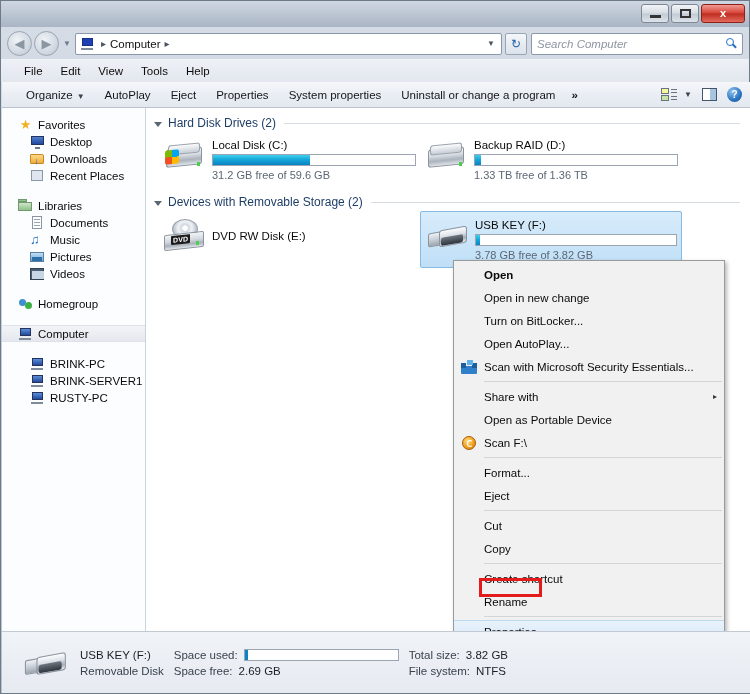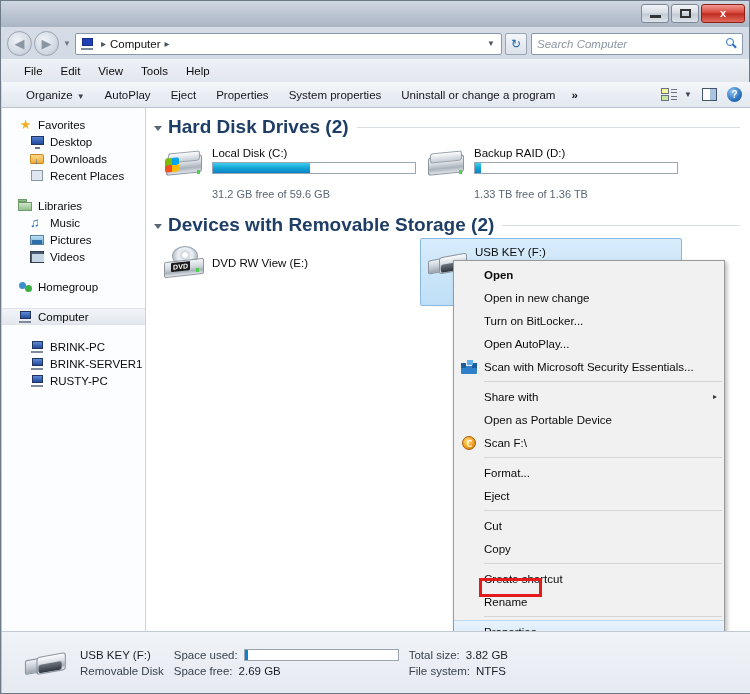--- a/index.html
+++ b/index.html
@@ -132,34 +132,34 @@
   .ic-vid .film:before { content:''; position:absolute; left:1px; top:2px; width:12px; height:8px; background:#c7d6e4; }
   .ic-home .a { position:absolute; left:1px; top:2px; width:7px; height:7px; border-radius:50%; background:#3f8fd0; }
   .ic-home .b { position:absolute; left:7px; top:5px; width:7px; height:7px; border-radius:50%; background:#3cb043; }
   .ic-net .g { position:absolute; left:1px; top:1px; width:12px; height:12px; border-radius:50%; background: radial-gradient(circle at 35% 30%, #9fd4f5, #2f7fbf); border:1px solid #1d5c91; }
   .ic-pc .scr { position:absolute; left:2px; top:1px; width:11px; height:8px; background:linear-gradient(180deg,#5b8ed8,#24499b); border:1px solid #22345e; }
   .ic-pc .bs { position:absolute; left:1px; bottom:1px; width:12px; height:2px; background:#7f8b9a; }
   
   #mainpane { flex:1; background:#fff; position:relative; overflow:hidden; }
   .grouphdr { display:flex; align-items:center; padding: 8px 10px 2px 8px; }
   .grouphdr .tri { width:0; height:0; border-left:4px solid transparent; border-right:4px solid transparent; border-top:5px solid #5a6875; margin-right:6px; margin-top:2px; }
-  .grouphdr .gtitle { font-size:19px; color:#1f3e66; white-space:nowrap;font-weight:bold; }
+  .grouphdr .gtitle { font-size:12px; color:#1f3e66; white-space:nowrap; }
   .grouphdr .gline { flex:1; height:1px; background:#d8dde4; margin-left:8px; }
   .tilerow { display:flex; padding-left: 12px; }
   .tile { width: 262px; display:flex; padding: 6px 4px 6px 4px; align-items:flex-start; }
   .tile.selected {
     background: linear-gradient(180deg,#d8ecfb,#bfdff7);
     border:1px solid #86b9e4; border-radius:2px;
   }
   .drvicon { width: 44px; height: 38px; flex:none; margin-right: 6px; position:relative; }
   .tilebody { flex:1; padding-top:1px; }
   .drvname { font-size:11.5px; color:#0a0a0a; margin-bottom:3px; white-space:nowrap; }
   .capbar { width: 100%; height: 12px; background:#fff; border:1px solid #9aa5b1; position:relative; }
   .capfill { position:absolute; left:0; top:0; bottom:0; background: linear-gradient(180deg,#3fd0ef 0%, #16a8d8 45%, #0b83c4 100%); }
-  .drvinfo { font-size:11px; color:#5c6773; margin-top:14px; white-space:nowrap; }
+  .drvinfo { font-size:11px; color:#5c6773; margin-top:3px; white-space:nowrap; }
   .tile.dvd .drvname { padding-top: 12px; font-size:11.5px; }
   
   .hdd .body { position:absolute; left:4px; top:10px; width:36px; height:18px; border-radius:3px;
     background: linear-gradient(180deg,#f4f6f8 0%, #d6dbe1 40%, #aab2bb 70%, #dfe4e9 100%);
     border:1px solid #8c949e; transform: skewY(-6deg); }
   .hdd .top { position:absolute; left:6px; top:6px; width:32px; height:10px; border-radius:3px;
     background: linear-gradient(180deg,#fbfcfd,#c8ced6); border:1px solid #9aa2ab; transform: skewY(-6deg); }
   .hdd .led { position:absolute; right:6px; bottom:10px; width:3px; height:4px; background:#4ad04a; }
   .hdd .winlogo { position:absolute; left:3px; top:12px; width:14px; height:14px;
     background: conic-gradient(from 180deg at 50% 50%, #f25022 0 25%, #7fba00 0 50%, #00a4ef 0 75%, #ffb900 0 100%);
@@ -343,20 +343,29 @@
       <div class="navgap"></div>
 
       <div class="navrow lvl0">
         <span class="navicon ic-lib">
             <span class="t"></span>
             <span class="f"></span>
           </span>
         <span class="navlabel">Libraries</span>
       </div>
       <div class="navrow lvl1">
+        <span class="navicon ic-doc">
+            <span class="p"></span>
+            <span class="l" style="top:3px;"></span>
+            <span class="l" style="top:6px;"></span>
+            <span class="l" style="top:9px;"></span>
+          </span>
+        <span class="navlabel">Documents</span>
+      </div>
+      <div class="navrow lvl1">
         <span class="navicon ic-music">♫</span>
         <span class="navlabel">Music</span>
       </div>
       <div class="navrow lvl1">
         <span class="navicon ic-pic">
             <span class="p"></span>
             <span class="m"></span>
           </span>
         <span class="navlabel">Pictures</span>
       </div>
@@ -460,21 +469,21 @@
 
       <div class="tilerow">
         <div class="tile dvd">
           <div class="drvicon dvdic">
             <span class="disc"></span>
               <span class="tray"></span>
             <span class="lbl">DVD</span>
             <span class="led"></span>
           </div>
           <div class="tilebody">
-            <div class="drvname">DVD RW View (E:)</div>
+            <div class="drvname">DVD RW Disk (E:)</div>
           </div>
         </div>
         <div class="tile selected">
           <div class="drvicon usbic">
             <span class="cap"></span>
               <span class="body"></span>
               <span class="dark"></span>
           </div>
           <div class="tilebody">
             <div class="drvname">USB KEY (F:)</div>

